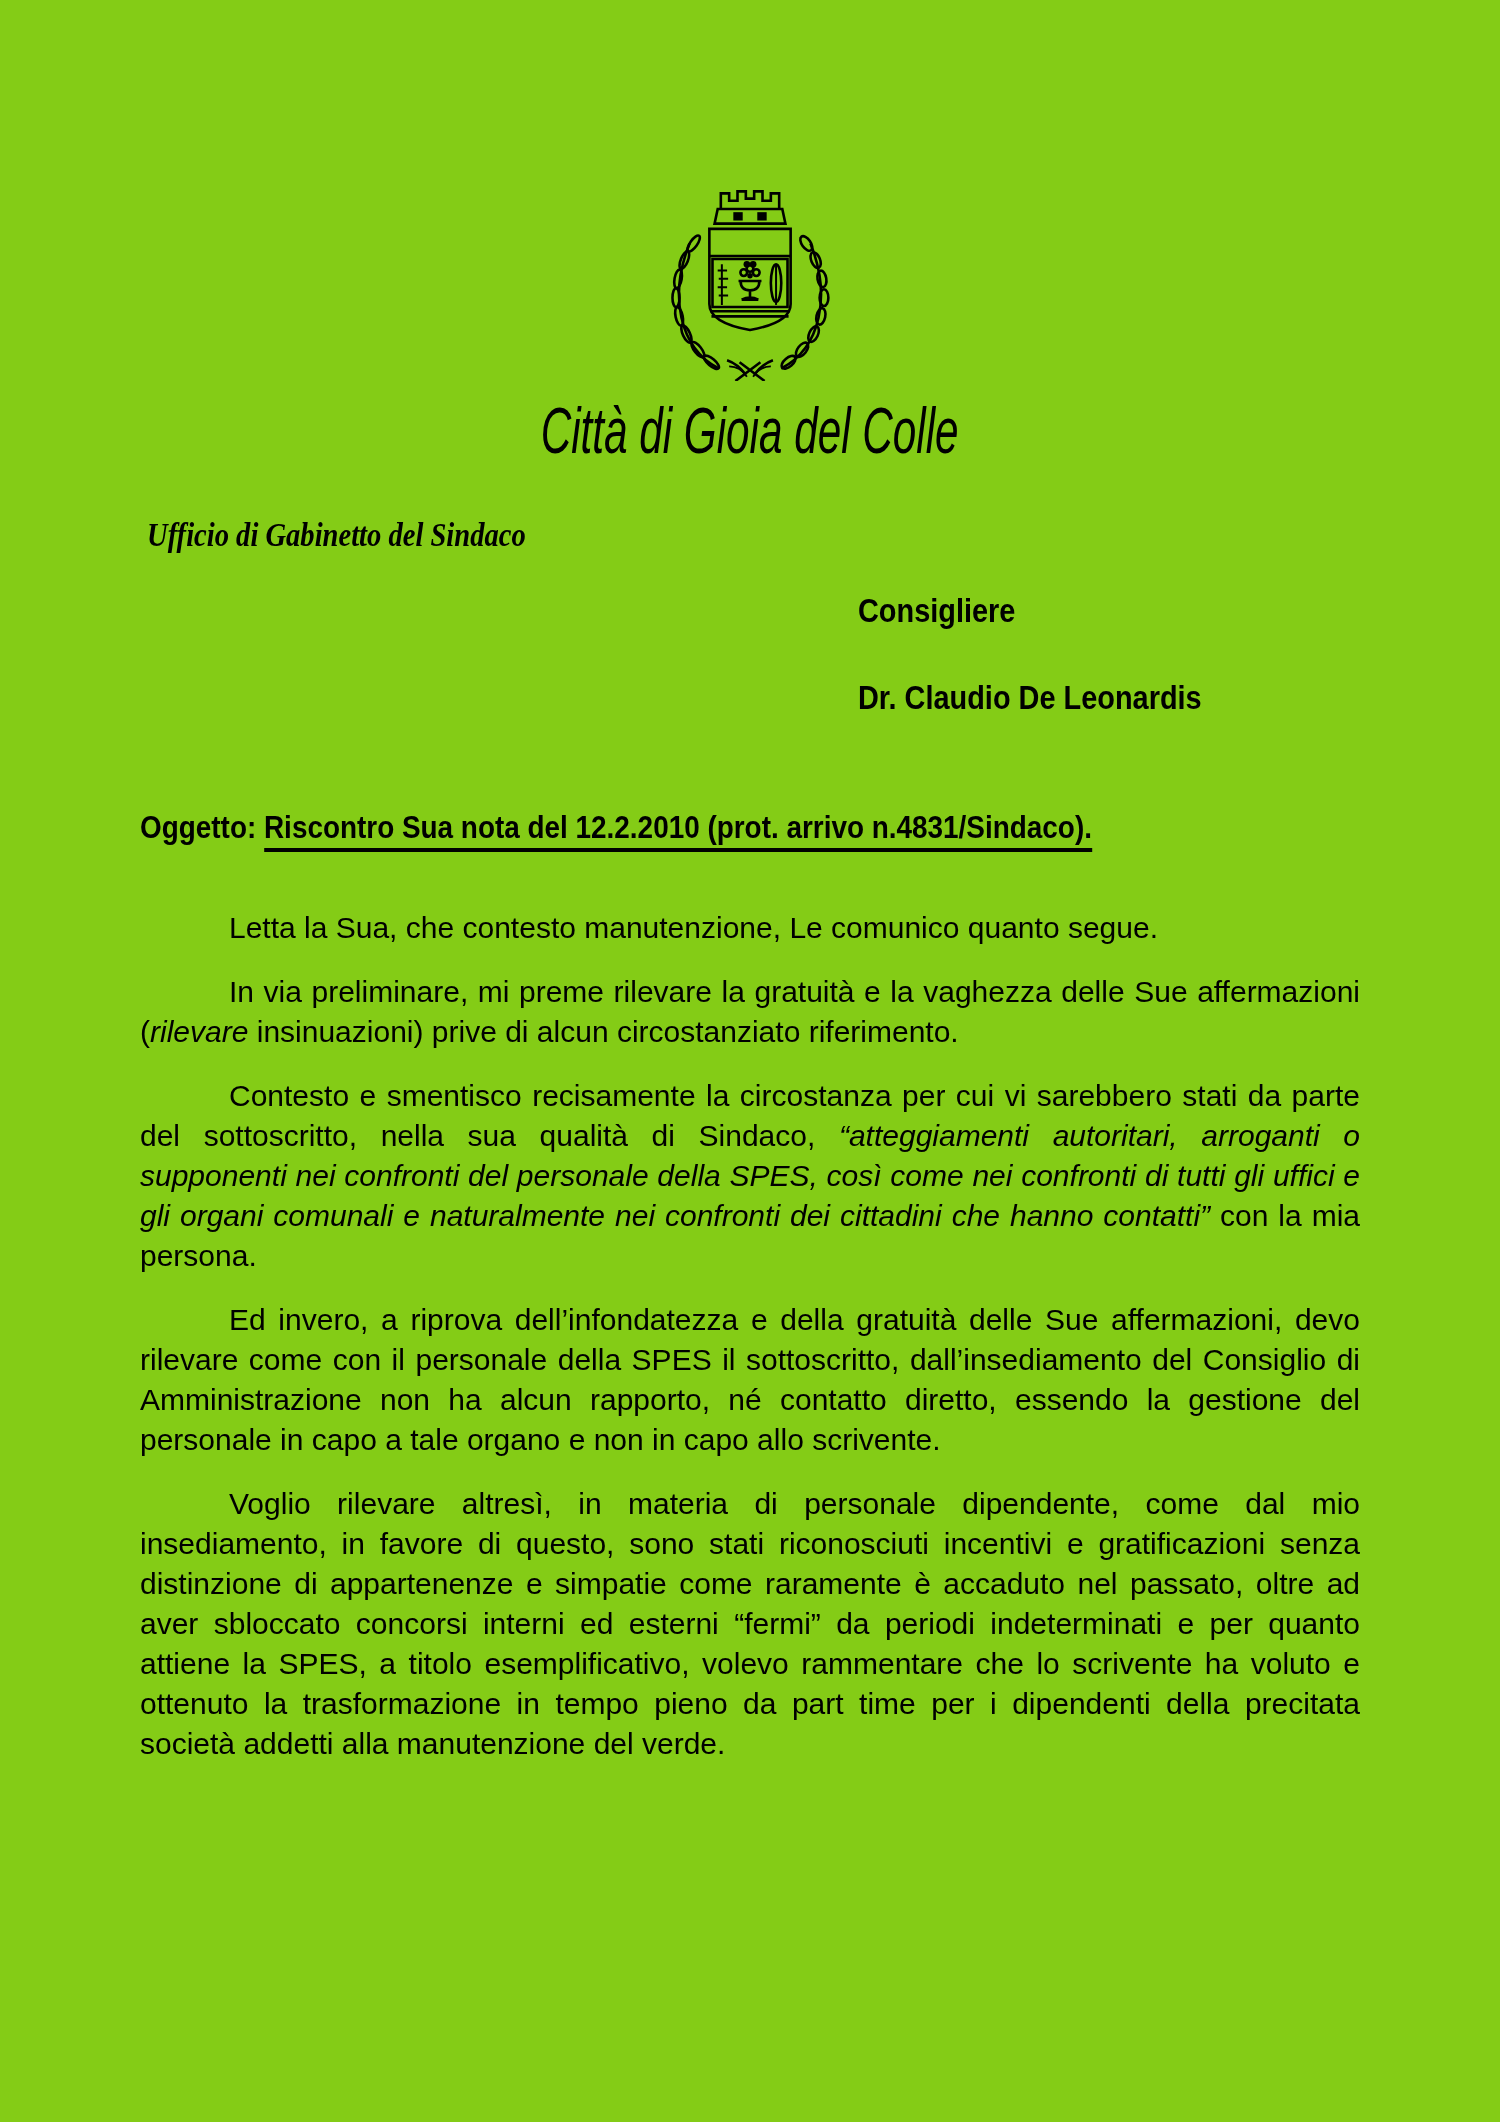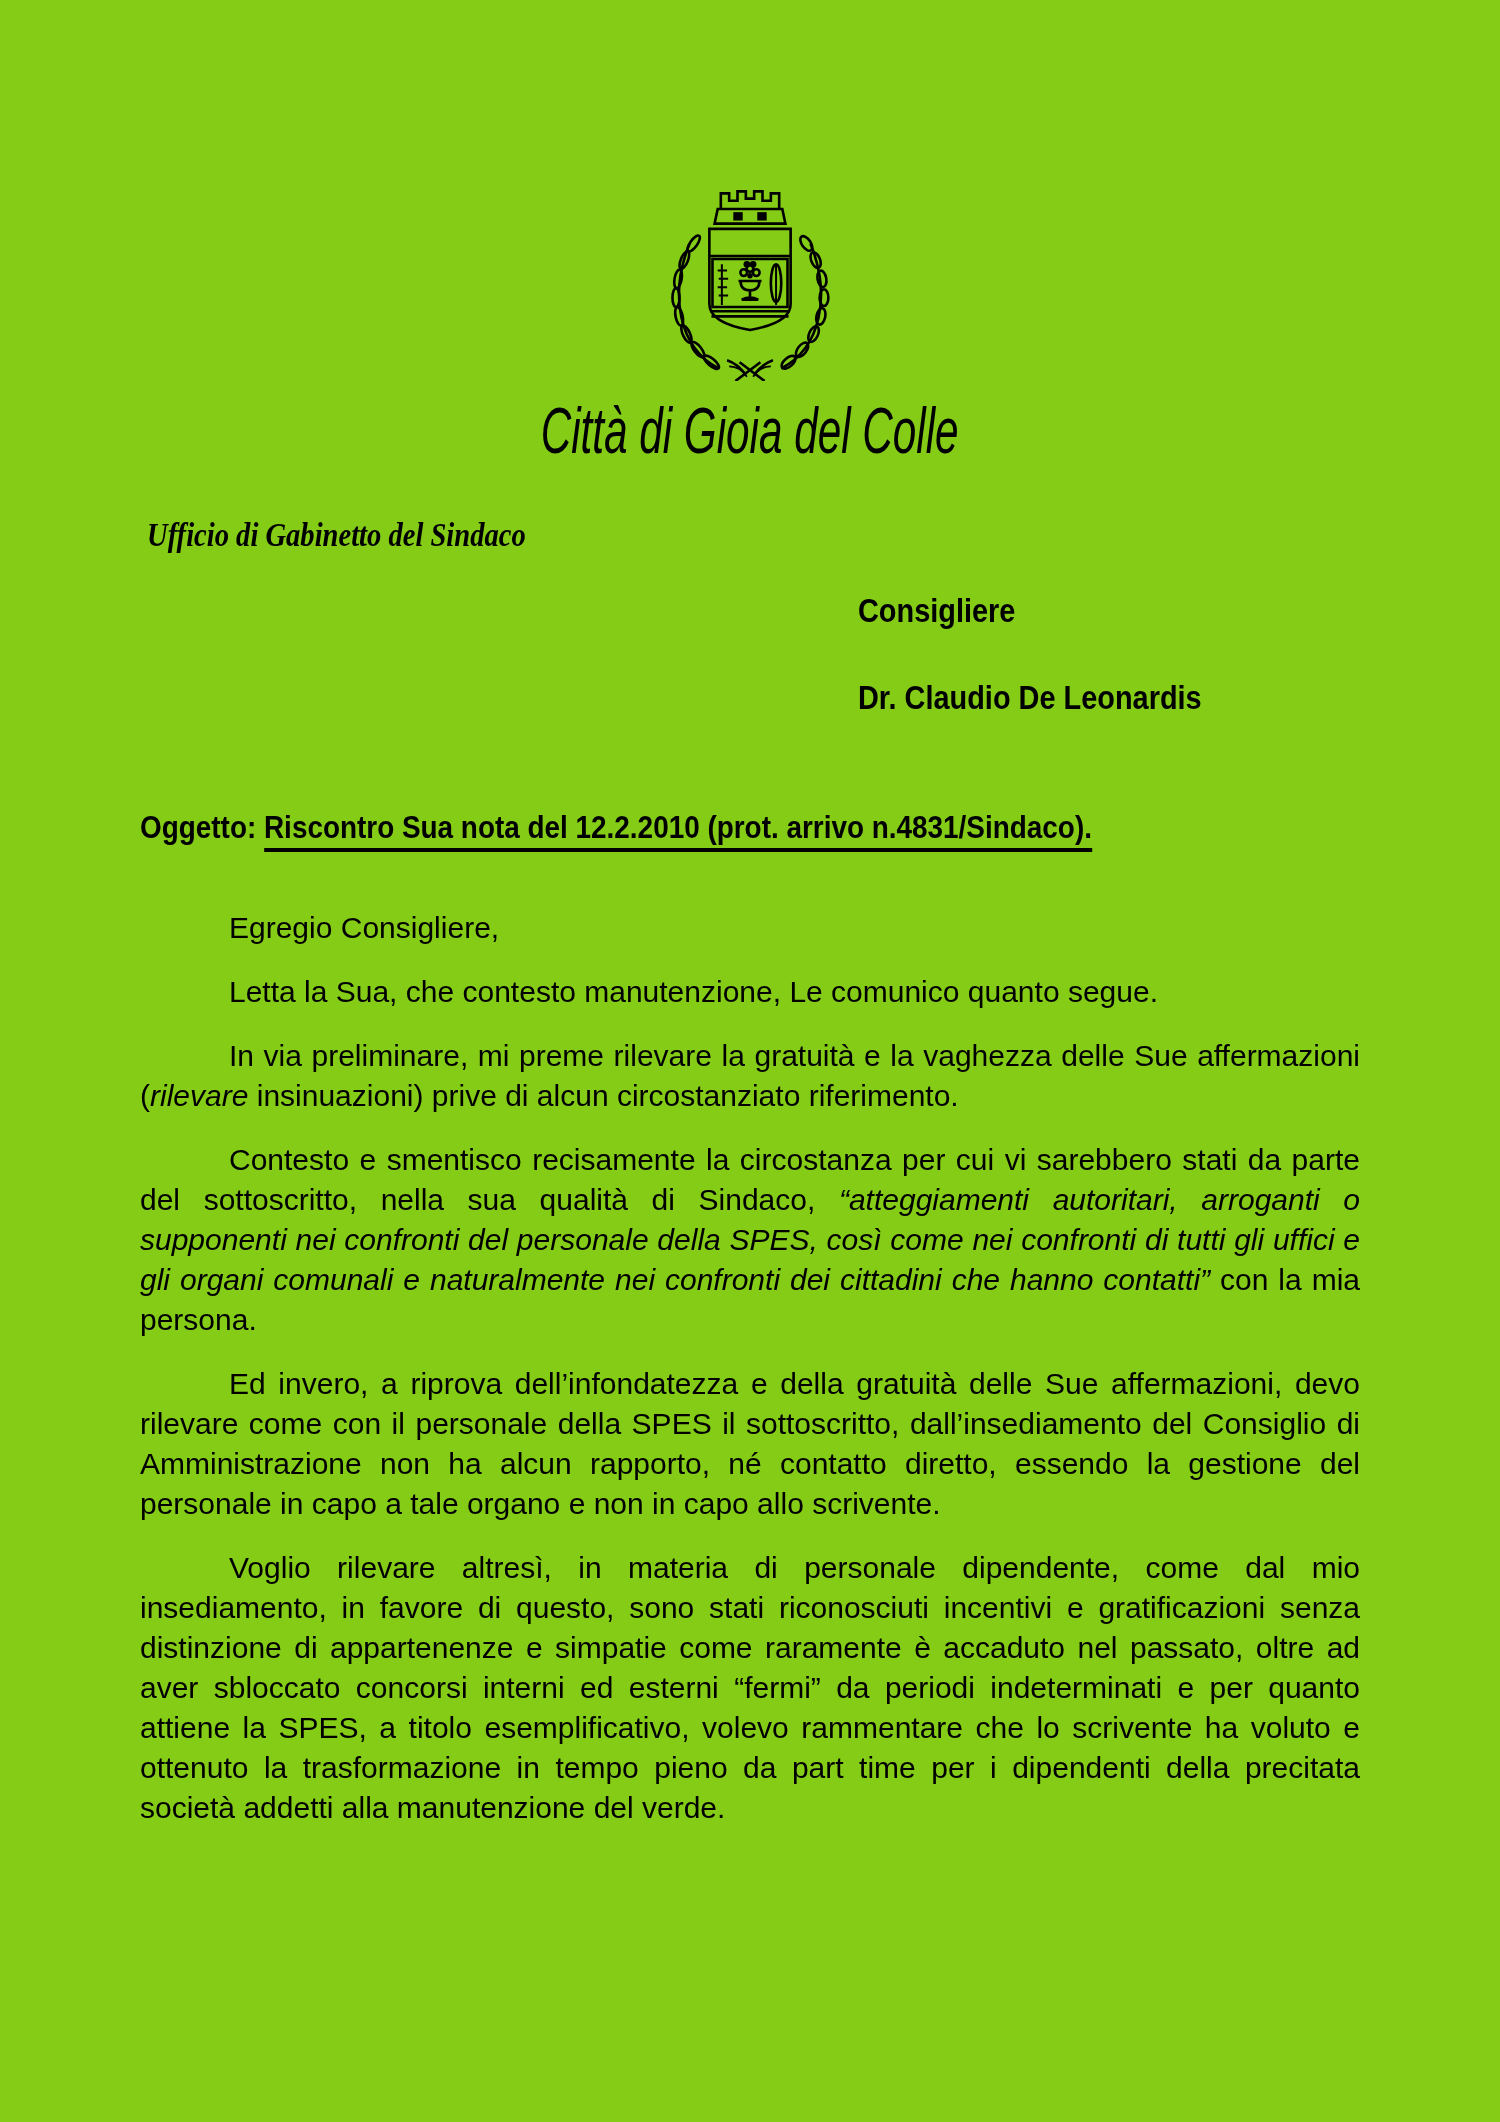--- a/index.html
+++ b/index.html
@@ -177,21 +177,20 @@
   <div class="recipient">
     <p><span>Consigliere</span></p>
     <p><span>Dr. Claudio De Leonardis</span></p>
   </div>
 
   <p class="subject-line">
     <span class="subject-scale"><span class="subject-label">Oggetto: </span><span class="subject-text">Riscontro Sua nota del 12.2.2010 (prot. arrivo n.4831/Sindaco).</span></span>
   </p>
 
   <div class="letter-body">
-    <p class="no-justify">Egregio Consigliere,</p>
     <p class="no-justify">Letta la Sua, che contesto manutenzione, Le comunico quanto segue.</p>
     <p><span>In via preliminare, mi preme rilevare la gratuità e la vaghezza delle Sue affermazioni (</span><span class="run-italic">rilevare</span><span> insinuazioni) prive di alcun circostanziato riferimento.</span></p>
     <p><span>Contesto e smentisco recisamente la circostanza per cui vi sarebbero stati da parte del sottoscritto, nella sua qualità di Sindaco, </span><span class="run-italic">“atteggiamenti autoritari, arroganti o supponenti nei confronti del personale della SPES, così come nei confronti di tutti gli uffici e gli organi comunali e naturalmente nei confronti dei cittadini che hanno contatti”</span><span> con la mia persona.</span></p>
     <p>Ed invero, a riprova dell’infondatezza e della gratuità delle Sue affermazioni, devo rilevare come con il personale della SPES il sottoscritto, dall’insediamento del Consiglio di Amministrazione non ha alcun rapporto, né contatto diretto, essendo la gestione del personale in capo a tale organo e non in capo allo scrivente.</p>
     <p>Voglio rilevare altresì, in materia di personale dipendente, come dal mio insediamento, in favore di questo, sono stati riconosciuti incentivi e gratificazioni senza distinzione di appartenenze e simpatie come raramente è accaduto nel passato, oltre ad aver sbloccato concorsi interni ed esterni “fermi” da periodi indeterminati e per quanto attiene la SPES, a titolo esemplificativo, volevo rammentare che lo scrivente ha voluto e ottenuto la trasformazione in tempo pieno da part time per i dipendenti della precitata società addetti alla manutenzione del verde.</p>
   </div>
 
 </div>
 
 </body></html>

